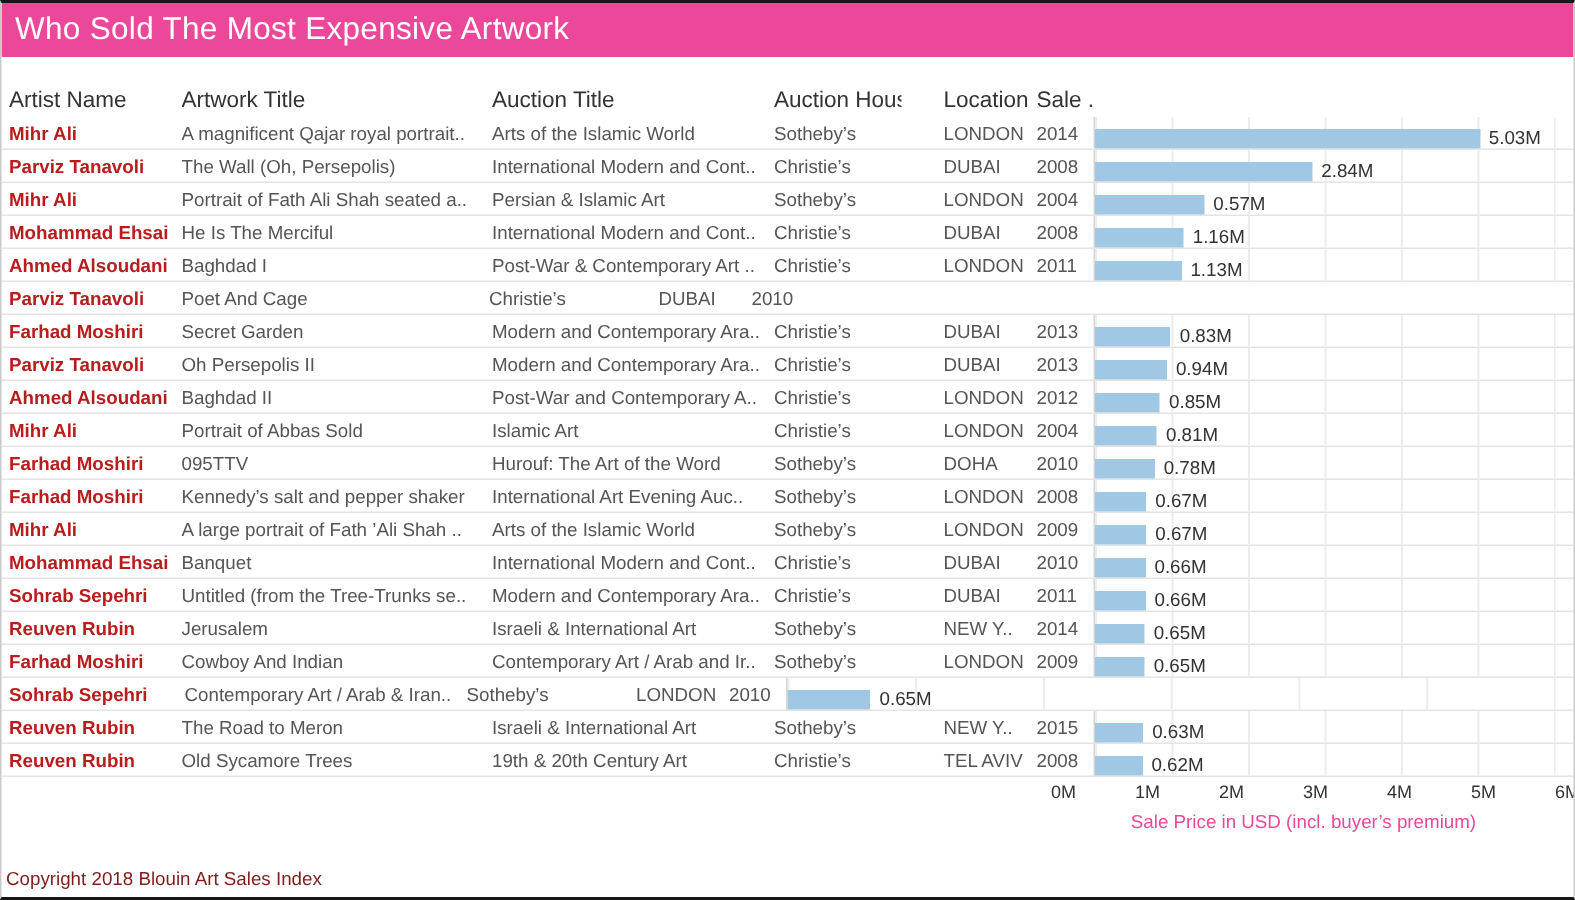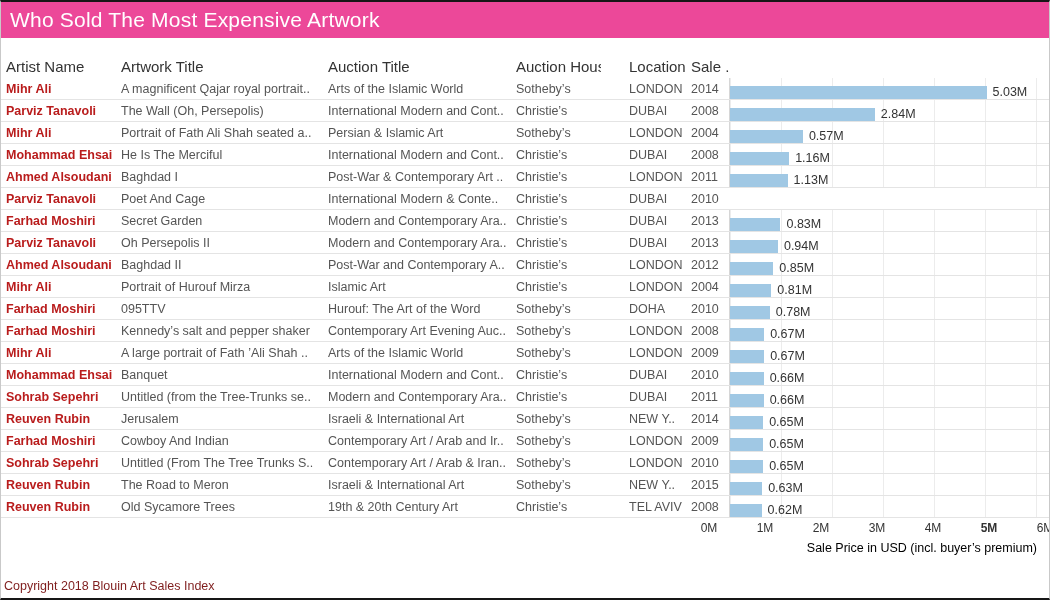--- a/index.html
+++ b/index.html
@@ -80,23 +80,23 @@
     transform: translateX(-50%);
     font-size: 12px;
     color: #333333;
     white-space: nowrap;
     padding-left: 16px;
   }
 
   .axis-title-row { display: flex; padding-right: 12px; height: 22px; }
   .axis-title {
     flex: 1 1 auto;
-    text-align: right;
+    text-align: center;
     font-size: 12.5px;
-    color: #000000;
+    color: #ec4899;
     padding-top: 3px;
   }
 
   .footer {
     position: absolute;
     left: 3px;
     bottom: 5px;
     font-size: 12.5px;
     color: #7f1d1d;
   }
@@ -192,21 +192,20 @@
         <div class="bar-wrap">
           <div class="bar" style="width: 18.83%; background: rgb(160, 200, 228);"></div>
           <span class="bar-label">1.13M</span>
         </div>
       </div>
     </div>
 
     <div class="row">
       <div class="col col-artist">Parviz Tanavoli</div>
       <div class="col col-artwork">Poet And Cage</div>
-      <div class="col col-auction">International Modern &amp; Conte..</div>
       <div class="col col-house">Christie’s</div>
       <div class="col col-location">DUBAI</div>
       <div class="col col-year">2010</div>
     </div>
 
     <div class="row">
       <div class="col col-artist">Farhad Moshiri</div>
       <div class="col col-artwork">Secret Garden</div>
       <div class="col col-auction">Modern and Contemporary Ara..</div>
       <div class="col col-house">Christie’s</div>
@@ -245,21 +244,21 @@
       <div class="col-chart">
         <div class="bar-wrap">
           <div class="bar" style="width: 14.17%; background: rgb(160, 200, 228);"></div>
           <span class="bar-label">0.85M</span>
         </div>
       </div>
     </div>
 
     <div class="row">
       <div class="col col-artist">Mihr Ali</div>
-      <div class="col col-artwork">Portrait of Hurouf Mirza</div>
+      <div class="col col-artwork">Portrait of Abbas Sold</div>
       <div class="col col-auction">Islamic Art</div>
       <div class="col col-house">Christie’s</div>
       <div class="col col-location">LONDON</div>
       <div class="col col-year">2004</div>
       <div class="col-chart">
         <div class="bar-wrap">
           <div class="bar" style="width: 13.5%; background: rgb(160, 200, 228);"></div>
           <span class="bar-label">0.81M</span>
         </div>
       </div>
@@ -276,21 +275,21 @@
         <div class="bar-wrap">
           <div class="bar" style="width: 13%; background: rgb(160, 200, 228);"></div>
           <span class="bar-label">0.78M</span>
         </div>
       </div>
     </div>
 
     <div class="row">
       <div class="col col-artist">Farhad Moshiri</div>
       <div class="col col-artwork">Kennedy’s salt and pepper shaker</div>
-      <div class="col col-auction">Contemporary Art Evening Auc..</div>
+      <div class="col col-auction">International Art Evening Auc..</div>
       <div class="col col-house">Sotheby’s</div>
       <div class="col col-location">LONDON</div>
       <div class="col col-year">2008</div>
       <div class="col-chart">
         <div class="bar-wrap">
           <div class="bar" style="width: 11.17%; background: rgb(160, 200, 228);"></div>
           <span class="bar-label">0.67M</span>
         </div>
       </div>
     </div>
@@ -365,21 +364,20 @@
       <div class="col-chart">
         <div class="bar-wrap">
           <div class="bar" style="width: 10.83%; background: rgb(160, 200, 228);"></div>
           <span class="bar-label">0.65M</span>
         </div>
       </div>
     </div>
 
     <div class="row">
       <div class="col col-artist">Sohrab Sepehri</div>
-      <div class="col col-artwork">Untitled (From The Tree Trunks S..</div>
       <div class="col col-auction">Contemporary Art / Arab &amp; Iran..</div>
       <div class="col col-house">Sotheby’s</div>
       <div class="col col-location">LONDON</div>
       <div class="col col-year">2010</div>
       <div class="col-chart">
         <div class="bar-wrap">
           <div class="bar" style="width: 10.83%; background: rgb(160, 200, 228);"></div>
           <span class="bar-label">0.65M</span>
         </div>
       </div>
@@ -417,21 +415,21 @@
   </div>
 
   <div class="axis-row">
     <div class="axis-spacer"></div>
     <div class="axis-area">
         <span class="axis-tick" style="left: 0%;">0M</span>
         <span class="axis-tick" style="left: 16.6667%;">1M</span>
         <span class="axis-tick" style="left: 33.3333%;">2M</span>
         <span class="axis-tick" style="left: 50%;">3M</span>
         <span class="axis-tick" style="left: 66.6667%;">4M</span>
-        <span class="axis-tick" style="left: 83.3333%; font-weight: bold;">5M</span>
+        <span class="axis-tick" style="left: 83.3333%;">5M</span>
         <span class="axis-tick" style="left: 100%;">6M</span>
       </div>
   </div>
 
   <div class="axis-title-row">
     <div class="axis-spacer"></div>
     <div class="axis-title">Sale Price in USD (incl. buyer’s premium)</div>
   </div>
 
   <div class="footer">Copyright 2018 Blouin Art Sales Index</div>

